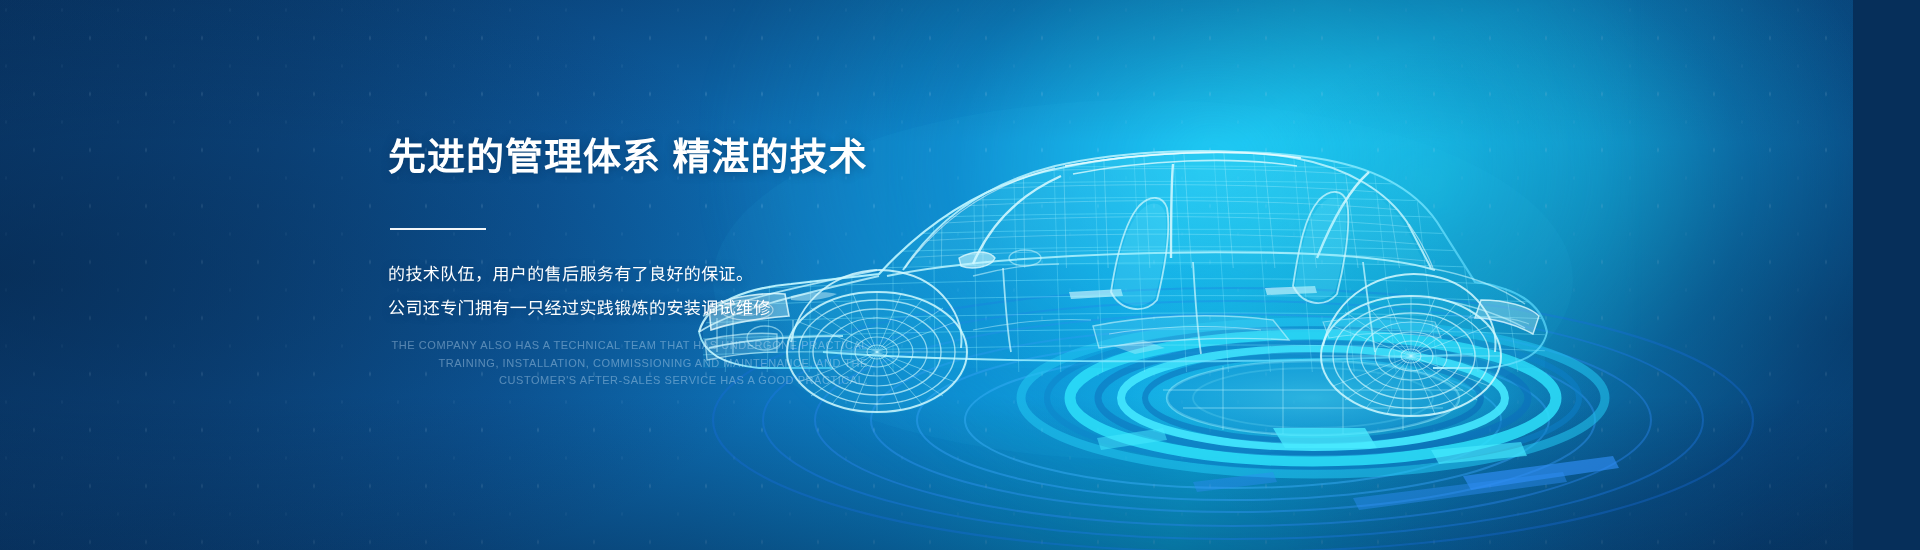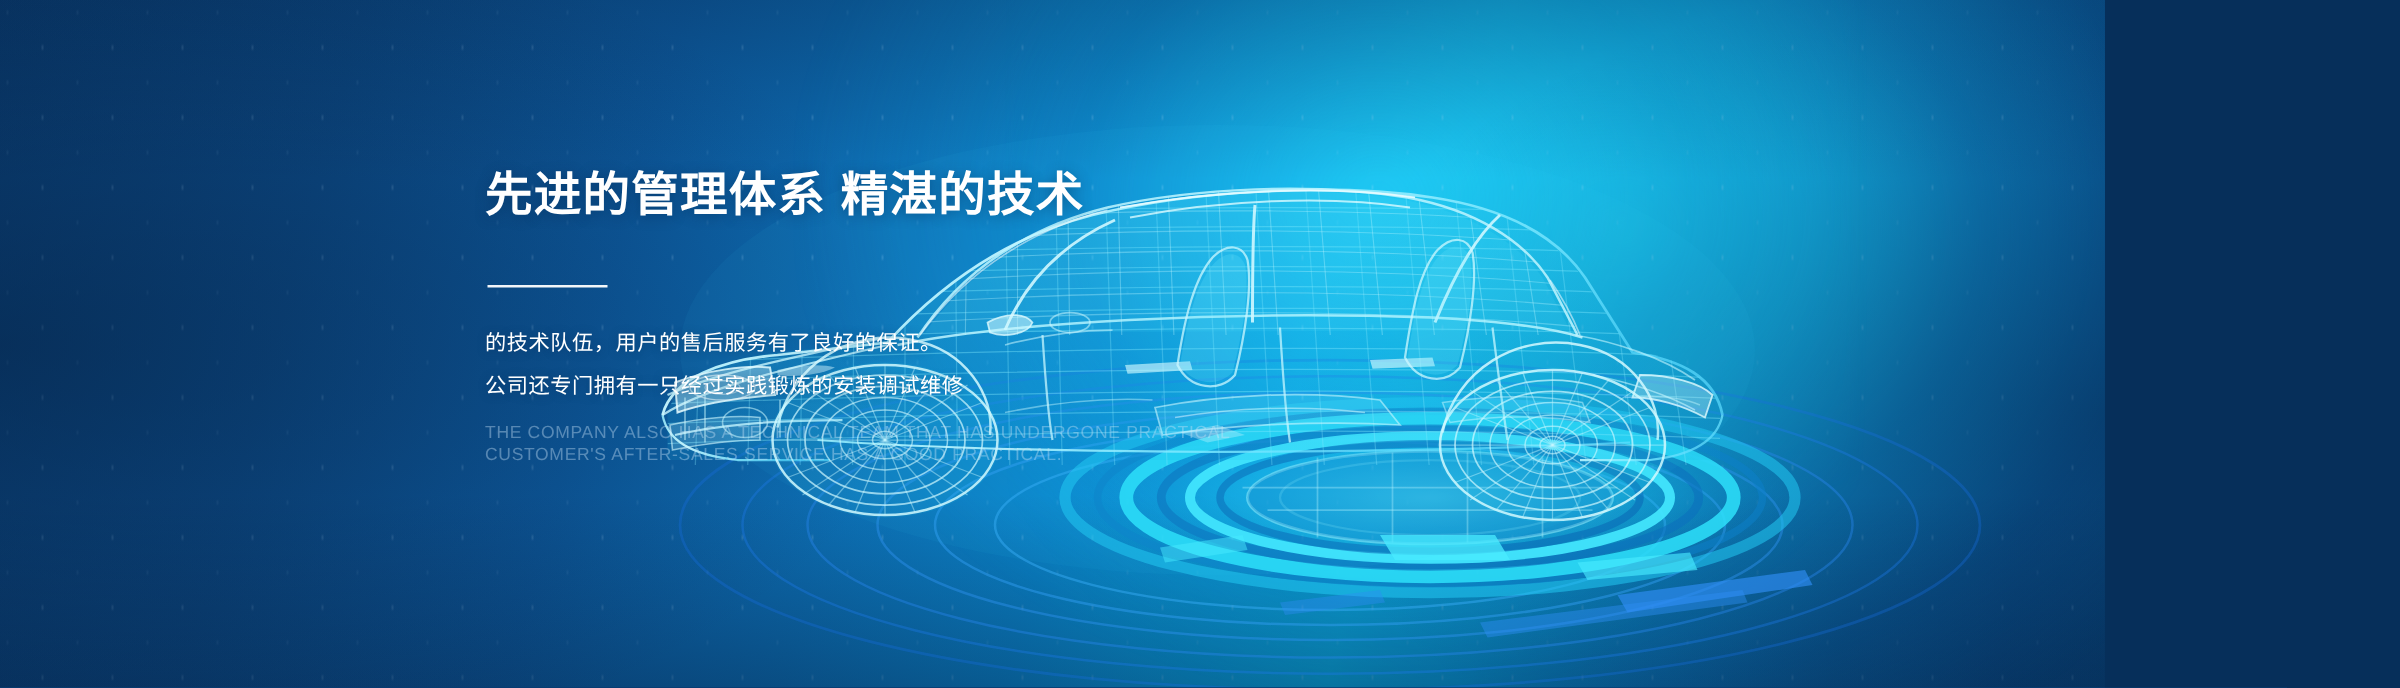--- a/index.html
+++ b/index.html
@@ -5,21 +5,21 @@
 <style>
   html, body {
     margin: 0;
     padding: 0;
     background: #062f5a;
   }
   * { box-sizing: border-box; }
 
   .banner {
     position: relative;
-    width: 1684px;
+    width: 1853px;
     height: 550px;
     overflow: hidden;
     font-family: "Liberation Sans", "DejaVu Sans", sans-serif;
     background: #0a4a8c;
   }
 
   
   .bg-base {
     position: absolute;
     inset: 0;
@@ -153,24 +153,25 @@
     letter-spacing: 0.4px;
     text-shadow: 0 1px 8px rgba(3,40,80,0.40);
   }
   .lead span { display: block; }
   .sub {
     position: absolute;
     top: 337px;
     left: 0;
     width: 480px;
     margin: 0;
-    font-size: 14px;
+    font-size: 11px;
     line-height: 17.5px;
     letter-spacing: 0.55px;
     color: rgba(203,228,248,0.40);
+    text-align: right;
   }
   .sub span { display: block; white-space: nowrap; }
 
   
   .art {
     position: absolute;
     right: 0;
     top: 0;
     width: 1180px;
     height: 550px;
@@ -515,17 +516,18 @@
 
     <div class="rule"></div>
 
     <p class="lead">
       <span>的技术队伍，用户的售后服务有了良好的保证。</span>
       <span>公司还专门拥有一只经过实践锻炼的安装调试维修</span>
     </p>
 
     <p class="sub">
       <span>THE COMPANY ALSO HAS A TECHNICAL TEAM THAT HAS UNDERGONE PRACTICAL</span>
+      <span>TRAINING, INSTALLATION, COMMISSIONING AND MAINTENANCE, AND THE</span>
       <span>CUSTOMER'S AFTER-SALES SERVICE HAS A GOOD PRACTICAL.</span>
     </p>
   </div>
 
 </div>
 
 </body></html>

